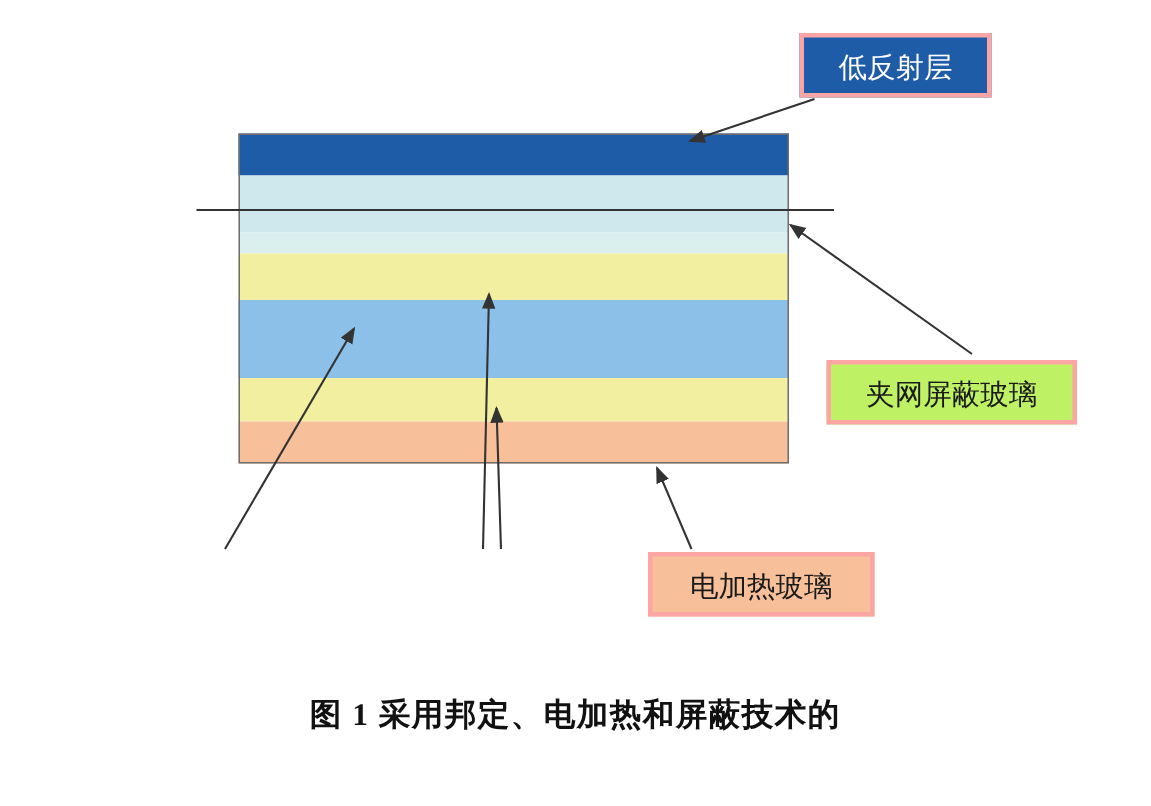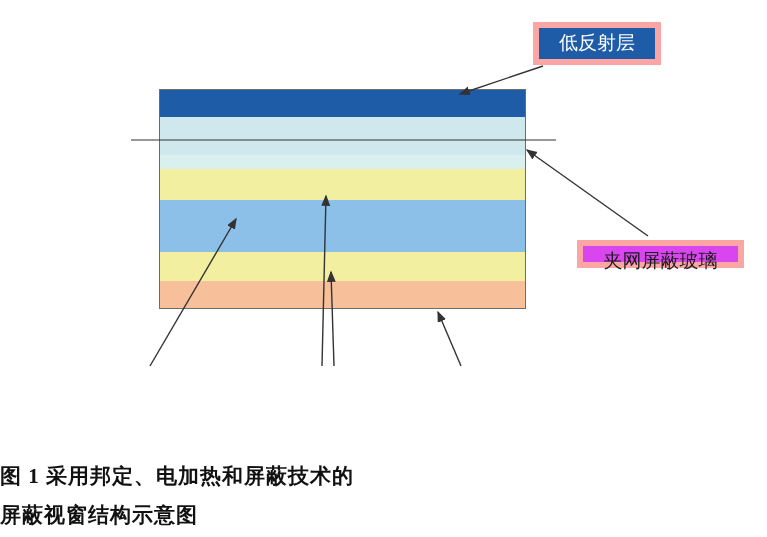--- a/index.html
+++ b/index.html
@@ -31,36 +31,36 @@
     top: 89px;
     width: 367px;
     height: 220px;
     border: 1px solid #6d6d6d;
     box-sizing: border-box;
     pointer-events: none;
   }
   .callout {
     position: absolute;
     box-sizing: border-box;
-    border: 6px solid #fca5a5;
+    border: 3px solid #fca5a5;
     font-size: 19px;
     line-height: 1.1;
     color: #1a1a1a;
     display: flex;
-    align-items: flex-start;
+    align-items: flex-end;
     justify-content: center;
     white-space: nowrap;
     padding: 5px 10px;
     font-family: "Liberation Serif", serif;
   }
   .caption {
     position: absolute;
     left: 0;
     width: 767px;
-    text-align: left;
+    text-align: center;
     font-size: 21px;
     font-weight: bold;
     color: #111111;
     letter-spacing: 1px;
     font-family: "Liberation Serif", serif;
   }
   svg.overlay {
     position: absolute;
     left: 0;
     top: 0;
@@ -103,23 +103,25 @@
 
     <line x1="334" y1="366" x2="331" y2="272" stroke="#333333" stroke-width="1.4" marker-end="url(#arrowhead)"></line>
 
     <line x1="461" y1="366" x2="438" y2="312" stroke="#333333" stroke-width="1.4" marker-end="url(#arrowhead)"></line>
   </svg>
 
   <div class="callout" style="left:533px; top:22px; width:128px; height:43px; background:#1f5ca8; color:#ffffff;">
     <span>低反射层</span>
   </div>
 
-  <div class="callout" style="left:577px; top:240px; width:167px; height:28px; background:#d946ef;">
+  <div class="callout" style="left:551px; top:240px; width:167px; height:43px; background:#bef264;">
     <span>夹网屏蔽玻璃</span>
   </div>
 
 
 
+  <div class="callout" style="left:432px; top:368px; width:151px; height:43px; background:#f7c09a;">
+    <span>电加热玻璃</span>
+  </div>
 
   <div class="caption" style="top:462px;">图 1   采用邦定、电加热和屏蔽技术的</div>
-  <div class="caption" style="top:501px;">屏蔽视窗结构示意图</div>
 
 </div>
 
 </body></html>

